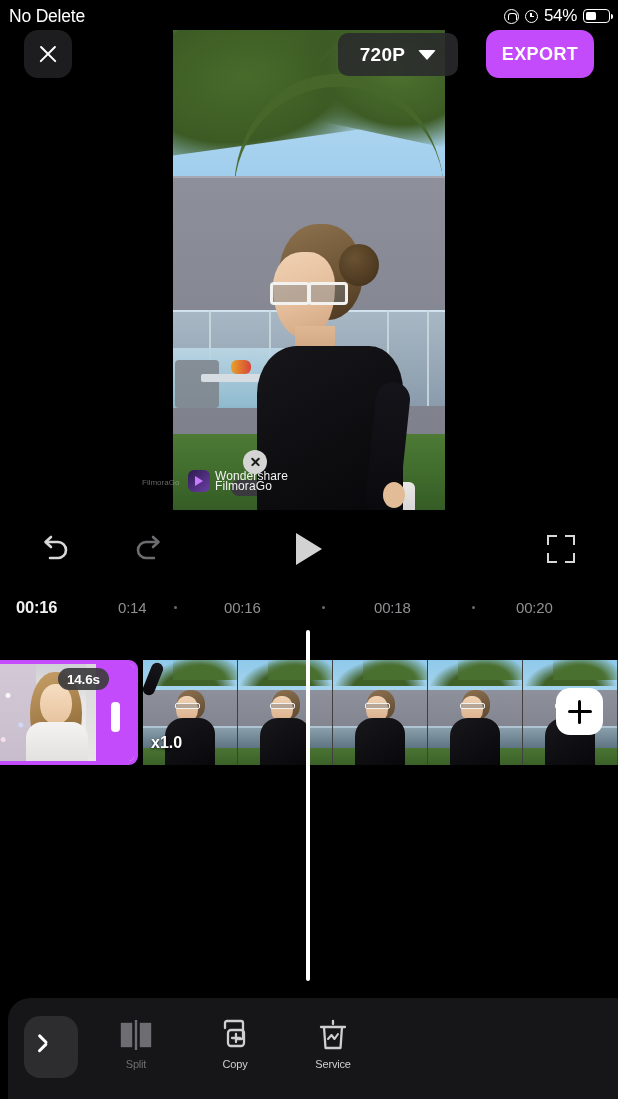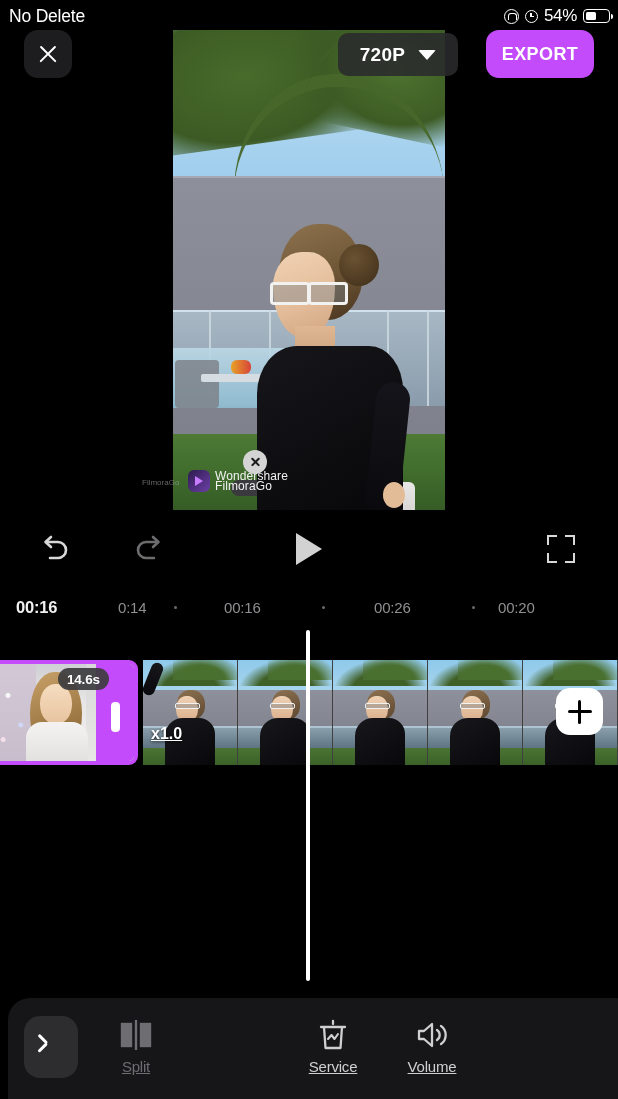--- a/index.html
+++ b/index.html
@@ -271,21 +271,21 @@
     background:#2d2d30; border-radius:16px;
     display:flex; align-items:center; justify-content:center; }
   .back-chev{ position:relative; width:14px; height:22px; }
   .back-chev:before,.back-chev:after{ content:""; position:absolute; left:3px;
     width:12px; height:2.8px; background:#fff; border-radius:2px; }
   .back-chev:before{ top:6px; transform:rotate(-135deg); transform-origin:left center; }
   .back-chev:after{ top:6px; transform:rotate(135deg); transform-origin:left center; }
   .tool{ position:absolute; top:14px; width:92px; height:76px;
     display:flex; flex-direction:column; align-items:center; }
   .tool-ico{ height:46px; display:flex; align-items:center; justify-content:center; }
-  .tool-lbl{ font-size:15px; color:#cfcfd2; letter-spacing:-.2px;text-decoration:underline; }
+  .tool-lbl{ font-size:11px; color:#cfcfd2; letter-spacing:-.2px; }
   .tool.dim .tool-lbl{ color:#6e6e72; }
   .tool.dim svg *{ stroke:#6e6e72 !important; fill:#6e6e72 !important; }
 </style>
 </head>
 <body>
 
 <div class="statusbar">
   <div class="sb-left">No Delete</div>
   <div class="sb-right">
     <div class="ico-rotlock"></div>
@@ -381,23 +381,23 @@
   </div>
 </div>
 
 <div class="ruler">
   <div class="ruler-cur">00:16</div>
   <div id="ruler-ticks">
       <div class="tick-lbl" style="left: 70px; margin-left: 48px;">0:14</div>
       <div class="tick-dot" style="left: 174px;"></div>
       <div class="tick-lbl" style="left: 224px;">00:16</div>
       <div class="tick-dot" style="left: 322px;"></div>
-      <div class="tick-lbl" style="left: 374px;">00:26</div>
+      <div class="tick-lbl" style="left: 374px;">00:18</div>
       <div class="tick-dot" style="left: 472px;"></div>
-      <div class="tick-lbl" style="left: 498px;">00:20</div>
+      <div class="tick-lbl" style="left: 516px;">00:20</div>
     </div>
 </div>
 
 <div class="timeline">
 
   <div class="clip1">
     <div class="clip1-img">
       <div class="c1-wall"></div>
         <div class="c1-door"></div>
       <div class="c1-conf"></div>
@@ -469,21 +469,21 @@
         <div class="t-palm2"></div>
         <div class="t-wall"></div>
         <div class="t-glass"></div>
         <div class="t-lawn"></div>
         <div class="t-hair"></div>
         <div class="t-face"></div>
         <div class="t-gl"></div>
         <div class="t-body"></div>
       </div>
     </div>
-  <div class="speed-badge" style="left:151px;bottom:22px;text-decoration:underline;">x1.0</div>
+  <div class="speed-badge" style="left:151px;bottom:13px;">x1.0</div>
 </div>
 
 <div class="add-btn">
   <div class="add-plus"></div>
 </div>
 
 <div class="playhead"></div>
 
 <div class="toolbar">
   <div class="back-btn">
@@ -494,43 +494,44 @@
     <div class="tool-ico">
       <svg width="36" height="34" viewBox="0 0 36 34">
         <rect x="4" y="6" width="9" height="22" fill="none" stroke="#6e6e72" stroke-width="2.4"></rect>
         <rect x="23" y="6" width="9" height="22" fill="none" stroke="#6e6e72" stroke-width="2.4"></rect>
         <line x1="18" y1="2" x2="18" y2="32" stroke="#6e6e72" stroke-width="2.4"></line>
       </svg>
     </div>
     <div class="tool-lbl">Split</div>
   </div>
 
+  <div class="tool" style="left:181px">
+    <div class="tool-ico">
+      <svg width="36" height="34" viewBox="0 0 36 34">
+        <path d="M8 10 V5 a2 2 0 0 1 2-2 h14 a2 2 0 0 1 2 2 v14 a2 2 0 0 1-2 2 h-5" fill="none" stroke="#cfcfd2" stroke-width="2.3" stroke-linecap="round"></path>
+        <rect x="11" y="12" width="16" height="16" rx="3" fill="none" stroke="#cfcfd2" stroke-width="2.3"></rect>
+        <line x1="19" y1="16" x2="19" y2="24" stroke="#cfcfd2" stroke-width="2.3" stroke-linecap="round"></line>
+        <line x1="15" y1="20" x2="23" y2="20" stroke="#cfcfd2" stroke-width="2.3" stroke-linecap="round"></line>
+      </svg>
+    </div>
+    <div class="tool-lbl">Copy</div>
+  </div>
 
   <div class="tool" style="left:279px">
     <div class="tool-ico">
       <svg width="36" height="34" viewBox="0 0 36 34">
         <line x1="6" y1="9" x2="30" y2="9" stroke="#cfcfd2" stroke-width="2.3" stroke-linecap="round"></line>
         <line x1="18" y1="3" x2="18" y2="6" stroke="#cfcfd2" stroke-width="2.3" stroke-linecap="round"></line>
         <path d="M9 9 L10.5 30 h15 L27 9" fill="none" stroke="#cfcfd2" stroke-width="2.3" stroke-linejoin="round"></path>
         <path d="M13 21 l3.5-4 3 4 3.5-5" fill="none" stroke="#cfcfd2" stroke-width="2.1" stroke-linecap="round" stroke-linejoin="round"></path>
       </svg>
     </div>
     <div class="tool-lbl">Service</div>
   </div>
 
-  <div class="tool" style="left:378px">
-    <div class="tool-ico">
-      <svg width="36" height="34" viewBox="0 0 36 34">
-        <path d="M5 13 h5 L18 6 v22 l-8-7 H5 z" fill="none" stroke="#cfcfd2" stroke-width="2.3" stroke-linejoin="round"></path>
-        <path d="M23 12 a6 6 0 0 1 0 10" fill="none" stroke="#cfcfd2" stroke-width="2.3" stroke-linecap="round"></path>
-        <path d="M27 8 a11 11 0 0 1 0 18" fill="none" stroke="#cfcfd2" stroke-width="2.3" stroke-linecap="round"></path>
-      </svg>
-    </div>
-    <div class="tool-lbl">Volume</div>
-  </div>
 
 
   <div class="tool" style="left:575px">
     <div class="tool-ico">
       <svg width="36" height="34" viewBox="0 0 36 34">
         <path d="M27 17 a9 9 0 1 1-4-7.5" fill="none" stroke="#cfcfd2" stroke-width="2.4" stroke-linecap="round"></path>
         <path d="M18 4 L25 9 L18 13" fill="none" stroke="#cfcfd2" stroke-width="2.4" stroke-linecap="round" stroke-linejoin="round"></path>
       </svg>
     </div>
 

